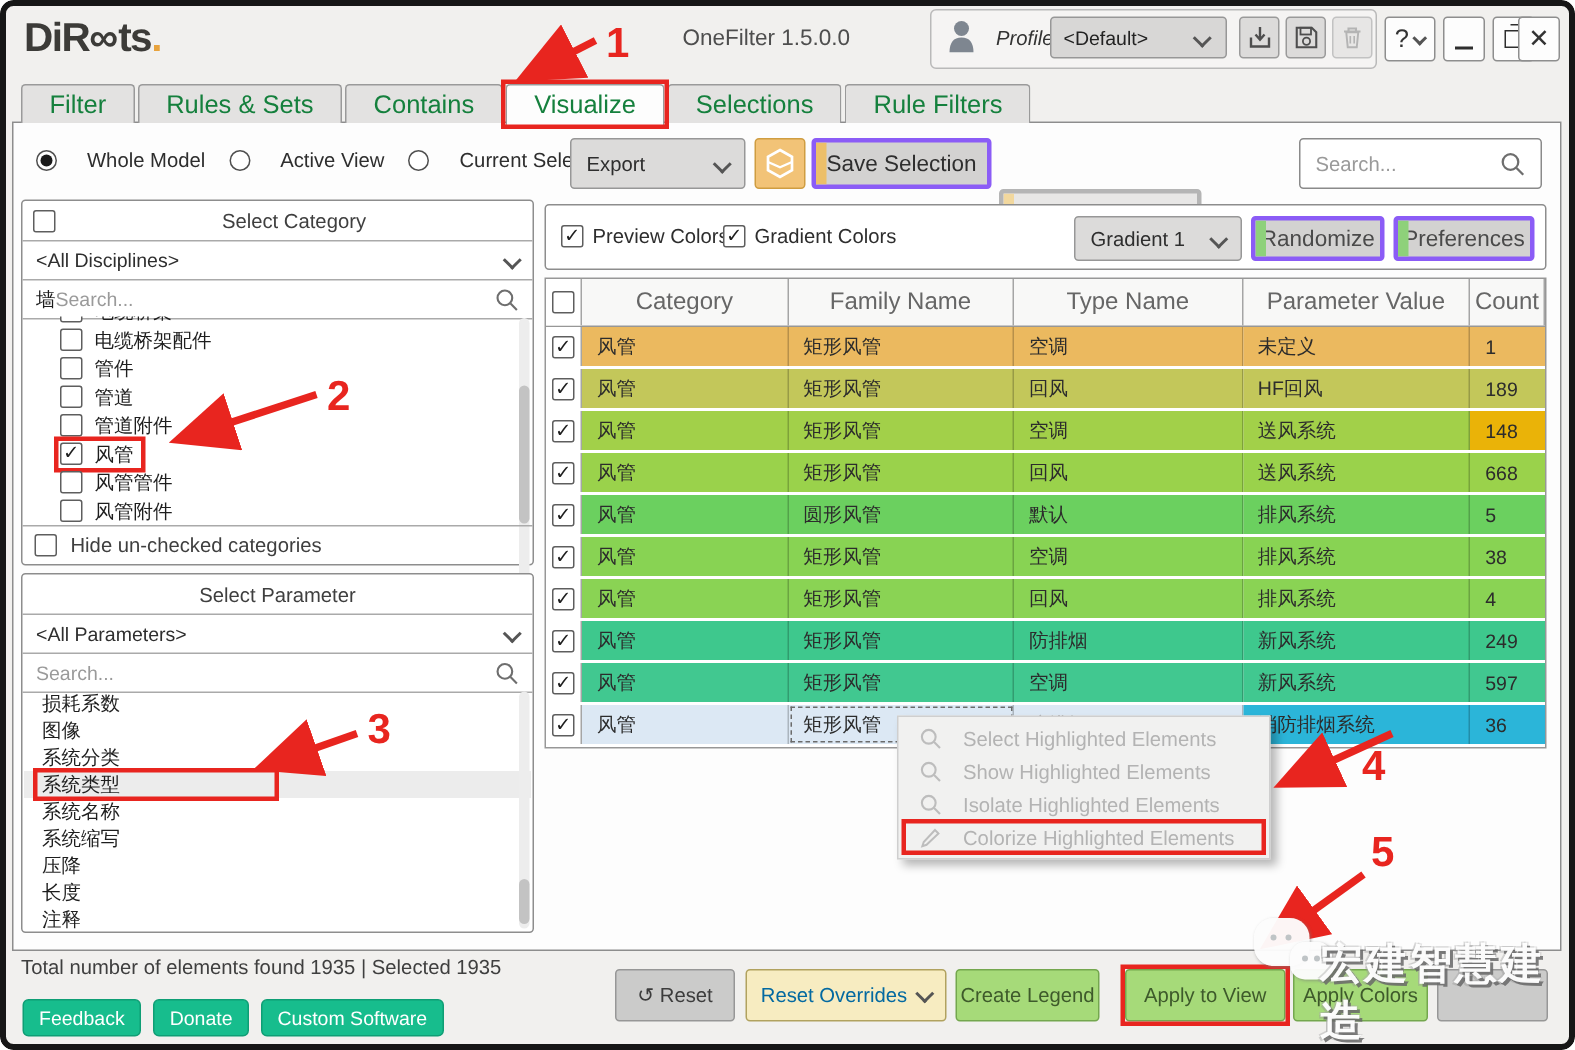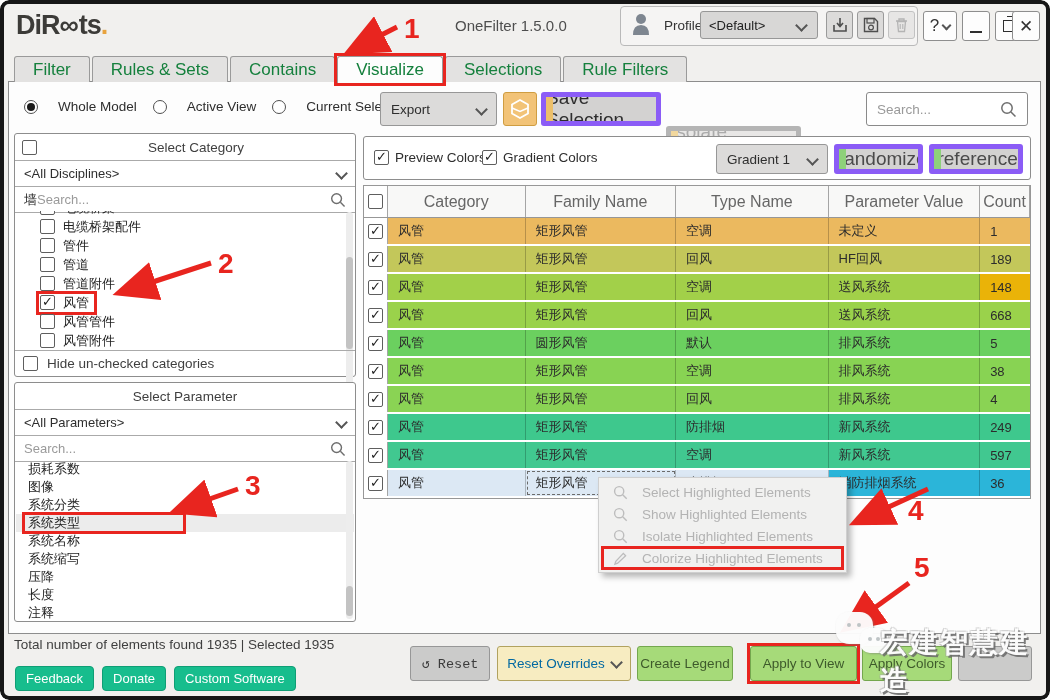--- a/index.html
+++ b/index.html
@@ -7,21 +7,21 @@
   .win{position:absolute;inset:0;background:#f1f0ee;border-radius:9px;overflow:hidden;}
   .frame{position:absolute;inset:0;border:4px solid #161616;border-radius:9px;pointer-events:none;z-index:60;}
   .abs{position:absolute;}
 
   
   .logo{left:16px;top:10px;font-size:27px;font-weight:700;color:#3c3b38;letter-spacing:-1px;}
   .logo .oo{letter-spacing:0;}
   .logo .dot{color:#e8a33d;}
   .app-title{left:455px;top:17px;font-size:15px;color:#4e4e4e;}
   .profile-group{left:620px;top:6px;width:296px;height:38px;border:1px solid #b9b9b9;border-radius:4px;background:#f5f4f3;}
-  .profile-label{left:664px;top:18px;font-size:13.5px;color:#333;}
+  .profile-label{left:664px;top:18px;font-size:13.5px;color:#333;font-style:italic;}
   .profile-select{left:700px;top:11px;width:118px;height:28px;background:#d8d7d6;border:1px solid #979797;border-radius:3px;
       font-size:13px;color:#222;line-height:28px;padding-left:8px;box-sizing:border-box;}
   .icon-btn{width:27px;height:28px;background:#dcdbda;border:1px solid #9a9a9a;border-radius:3px;display:flex;align-items:center;justify-content:center;box-sizing:border-box;}
   .icon-btn.disabled{background:#e7e6e5;border-color:#c2c2c2;}
   .winctl{width:28px;height:30px;background:#fdfdfd;border:1px solid #8e8e8e;border-radius:3px;display:flex;align-items:center;justify-content:center;box-sizing:border-box;font-size:15px;color:#333;}
   .chev{display:inline-block;width:7px;height:7px;border-right:2px solid #555;border-bottom:2px solid #555;transform:rotate(45deg);}
 
   
   .tabbar{left:14px;top:56px;height:26px;display:flex;gap:2px;z-index:5;}
   .tab{height:25px;line-height:25px;padding:0 18px;background:#e3e2e1;border:1px solid #9a9a9a;border-bottom:none;
@@ -34,22 +34,22 @@
 
   
   .scope-row{left:24px;top:99px;display:flex;gap:16px;align-items:center;}
   .radio-item{display:flex;align-items:center;gap:20px;font-size:13.5px;color:#2e2e2e;}
   .radio{width:14px;height:14px;border:1px solid #4f4f4f;border-radius:50%;background:#fff;position:relative;box-sizing:border-box;}
   .radio.sel::after{content:"";position:absolute;inset:2px;background:#1a1a1a;border-radius:50%;}
   .drop-btn{background:#dcdbda;border:1px solid #979797;border-radius:3px;box-sizing:border-box;
      display:flex;align-items:center;justify-content:space-between;font-size:13.5px;color:#2e2e2e;padding:0 10px;}
   .export-btn{left:380px;top:92px;width:117px;height:34px;}
   .hex-btn{left:503px;top:92px;width:34px;height:34px;background:#f2c377;border:1px solid #cf9d41;border-radius:3px;display:flex;align-items:center;justify-content:center;box-sizing:border-box;}
-  .stripe-btn{border:5px solid #8b5cf6;border-radius:3px;box-sizing:border-box;position:relative;
-     display:flex;align-items:center;justify-content:center;font-size:19px;overflow:hidden;}
+  .stripe-btn{border:3px solid #8b5cf6;border-radius:3px;box-sizing:border-box;position:relative;
+     display:flex;align-items:center;justify-content:center;font-size:15px;overflow:hidden;}
   .stripe-btn::before{content:"";position:absolute;left:0;top:0;bottom:0;width:7px;background:var(--stripe);}
   .save-sel{left:541px;top:92px;width:120px;height:34px;background:#d3d2d1;color:#2e2e2e;--stripe:#ecbf69;}
   .iso-sel{left:666px;top:92px;width:135px;height:34px;background:#e8e7e6;border-color:#b5b5b5;color:#ababab;--stripe:#f2d89e;}
   .search-box{background:#fff;border:1px solid #8a8a8a;border-radius:3px;box-sizing:border-box;display:flex;align-items:center;padding:0 10px;font-size:13.5px;}
   .search-box .ph{color:#9a9a9a;}
   .search-box .mag{margin-left:auto;}
   .top-search{left:866px;top:92px;width:162px;height:34px;}
 
   
   .panel{background:#fff;border:1px solid #8d8d8d;border-radius:3px;box-sizing:border-box;}
@@ -96,21 +96,21 @@
   
   .ctx{left:598px;top:477px;width:247px;background:#f1f1f0;border:1px solid #cfcfcf;box-shadow:4px 4px 6px rgba(0,0,0,0.28);z-index:40;padding:3px 0;}
   .ctx-item{height:22px;display:flex;align-items:center;gap:14px;padding-left:14px;font-size:13.5px;color:#b3b3b3;position:relative;}
   .ctx-item.boxed::after{content:"";position:absolute;inset:-1px 2px;border:3px solid #e8251f;}
 
   
   .status{left:14px;top:637px;font-size:13.5px;color:#3f3f3f;}
   .pill{height:23px;border-radius:4px;background:#17bd8d;color:#fff;font-size:13px;display:flex;align-items:center;padding:0 10px;border:1px solid #0f9e75;}
   .footer-left{left:15px;top:666px;display:flex;gap:8px;}
   .fbtn{height:35px;border-radius:3px;box-sizing:border-box;display:flex;align-items:center;justify-content:center;gap:7px;font-size:13.5px;position:absolute;}
-  .fbtn.gray{background:#cbcbca;border:1px solid #979797;color:#3c3c3c;font-family:Liberation Mono, monospace;}
+  .fbtn.gray{background:#cbcbca;border:1px solid #979797;color:#3c3c3c;}
   .fbtn.cream{background:#f7ecc1;border:1px solid #b1a25f;color:#0369a1;}
   .fbtn.green{background:#a6da79;border:1px solid #74a74e;color:#3e5a2b;}
   .fbtn.boxed::after{content:"";position:absolute;inset:-4px;border:3px solid #e8251f;}
 
   
   .overlay{position:absolute;inset:0;z-index:50;pointer-events:none;}
 
   
   .wm{z-index:55;pointer-events:none;}
   .wm-text{position:absolute;left:44px;top:12px;font-size:28px;font-weight:700;letter-spacing:2px;color:rgba(255,255,255,0.96);

